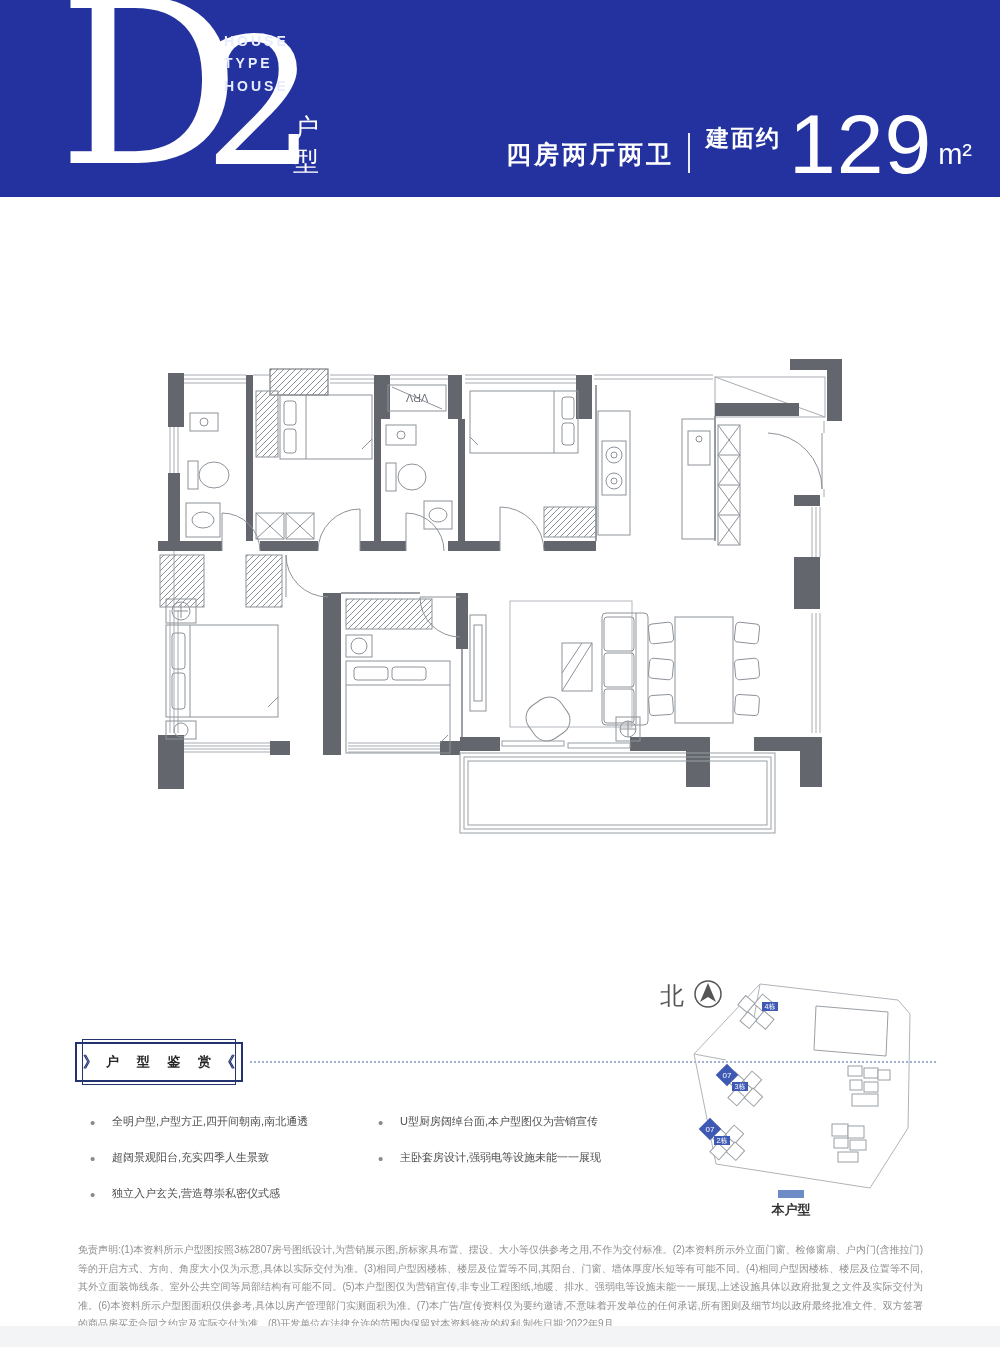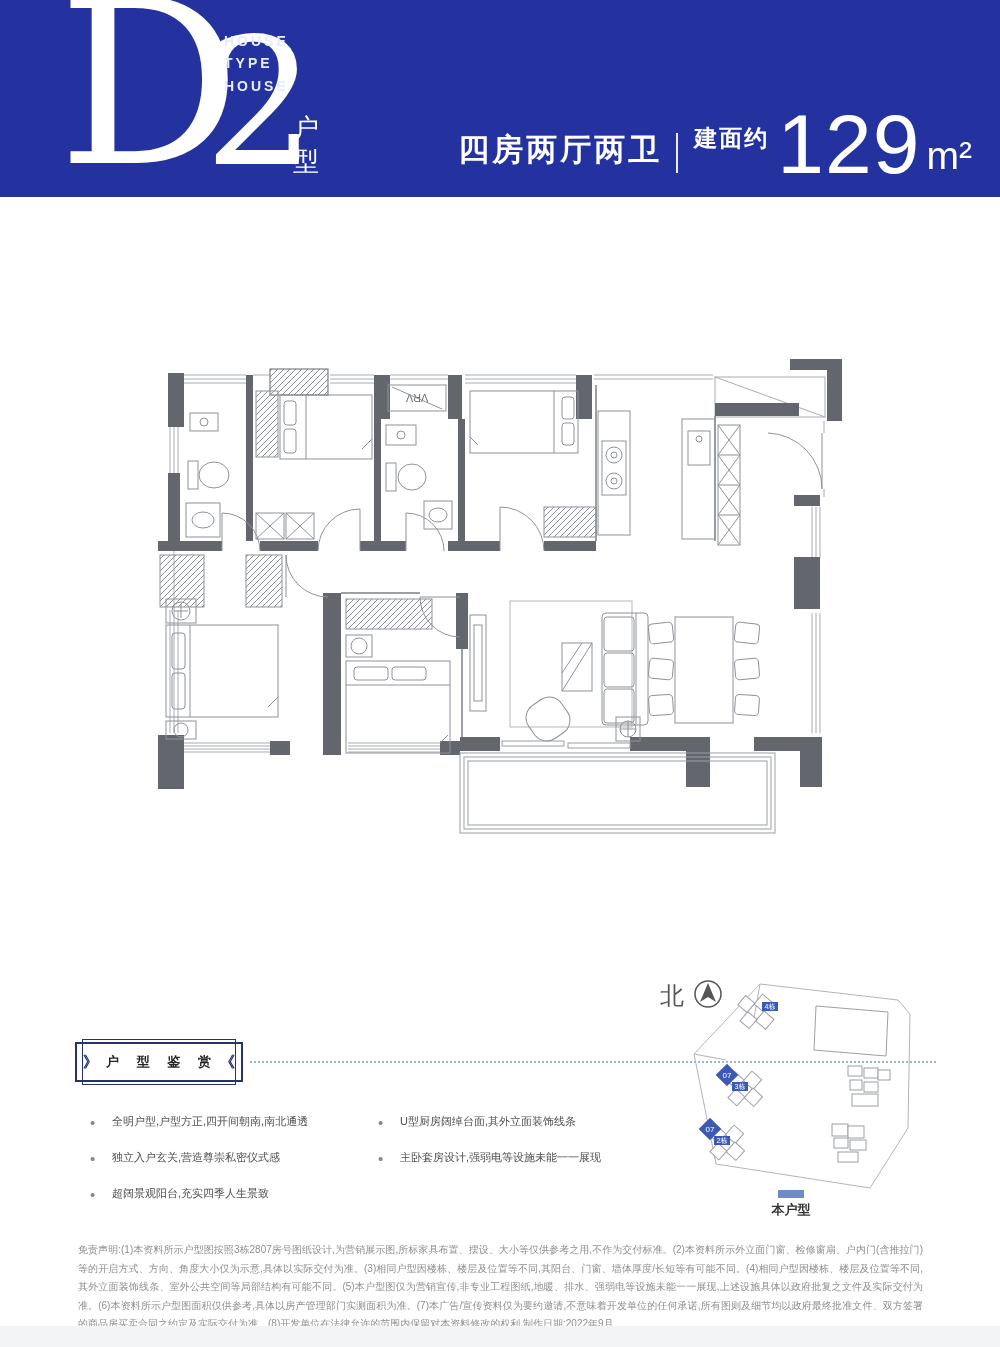--- a/index.html
+++ b/index.html
@@ -9,25 +9,25 @@
   
   .header{position:absolute;left:0;top:0;width:1000px;height:197px;background:#23329e;}
   .brand-letter{position:absolute;left:58px;top:-30px;color:#fff;
       font-family:"DejaVu Serif","Liberation Serif",serif;font-size:228px;line-height:1;}
   .brand-digit{position:absolute;left:204px;top:16px;color:#fff;
       font-family:"DejaVu Serif","Liberation Serif",serif;font-size:176px;line-height:1;}
   .manual{position:absolute;left:224px;top:30px;color:#e8ecff;font-size:14px;
       letter-spacing:3px;font-weight:bold;line-height:1.6;}
   .suffix{position:absolute;left:293px;top:112px;color:#fff;font-size:26px;line-height:1.25;}
   .specs{position:absolute;right:28px;top:0;height:185px;display:flex;align-items:flex-end;color:#fff;}
-  .specs .rooms{font-size:31px;font-weight:bold;letter-spacing:3px;margin-bottom:14px;}
+  .specs .rooms{font-size:25px;font-weight:bold;letter-spacing:3px;margin-bottom:14px;}
   .specs .bar{width:2px;height:40px;background:rgba(255,255,255,.9);margin:0 16px 12px 14px;}
   .specs .area-label{font-size:23px;font-weight:bold;margin-bottom:31px;letter-spacing:2px;}
   .specs .area-value{font-size:84px;line-height:.82;letter-spacing:1px;margin:0 6px 6px 8px;font-weight:normal;text-align:right;}
-  .specs .area-unit{font-size:39px;margin-bottom:7px;}
+  .specs .area-unit{font-size:29px;margin-bottom:14px;}
 
   
   .plan{position:absolute;left:130px;top:355px;}
   .siteplan{position:absolute;left:648px;top:956px;}
 
   
   .banner{position:absolute;left:75px;top:1042px;width:168px;height:40px;
       border:2px solid #24336f;background:#fff;display:flex;align-items:center;
       justify-content:space-between;box-sizing:border-box;padding:0 6px;}
   .banner::before{content:"";position:absolute;left:5px;right:5px;top:-5px;bottom:-5px;
@@ -276,25 +276,25 @@
 
 <div class="banner">
   <span class="mark">》</span>
   <span class="title">户 型 鉴 赏</span>
   <span class="mark">《</span>
 </div>
 <div class="dotline"></div>
 
 <ul class="feats feats-left">
   <li>全明户型,户型方正,四开间朝南,南北通透</li>
+  <li>超阔景观阳台,充实四季人生景致</li>
   <li>独立入户玄关,营造尊崇私密仪式感</li>
-  <li>超阔景观阳台,充实四季人生景致</li>
 </ul>
 <ul class="feats feats-right">
-  <li>U型厨房阔绰台面,其外立面装饰线条</li>
+  <li>U型厨房阔绰台面,本户型图仅为营销宣传</li>
   <li>主卧套房设计,强弱电等设施未能一一展现</li>
 </ul>
 
 <svg class="siteplan" width="282" height="262" viewBox="0 0 282 262">
   <g>
     <text x="12" y="48" font-size="24" fill="#555">北</text>
     <circle cx="60" cy="38" r="13" fill="none" stroke="#555" stroke-width="1.5"></circle>
     <path d="M60,27 L68,46 L60,41 L52,46 Z" fill="#555"></path>
   </g>
 

